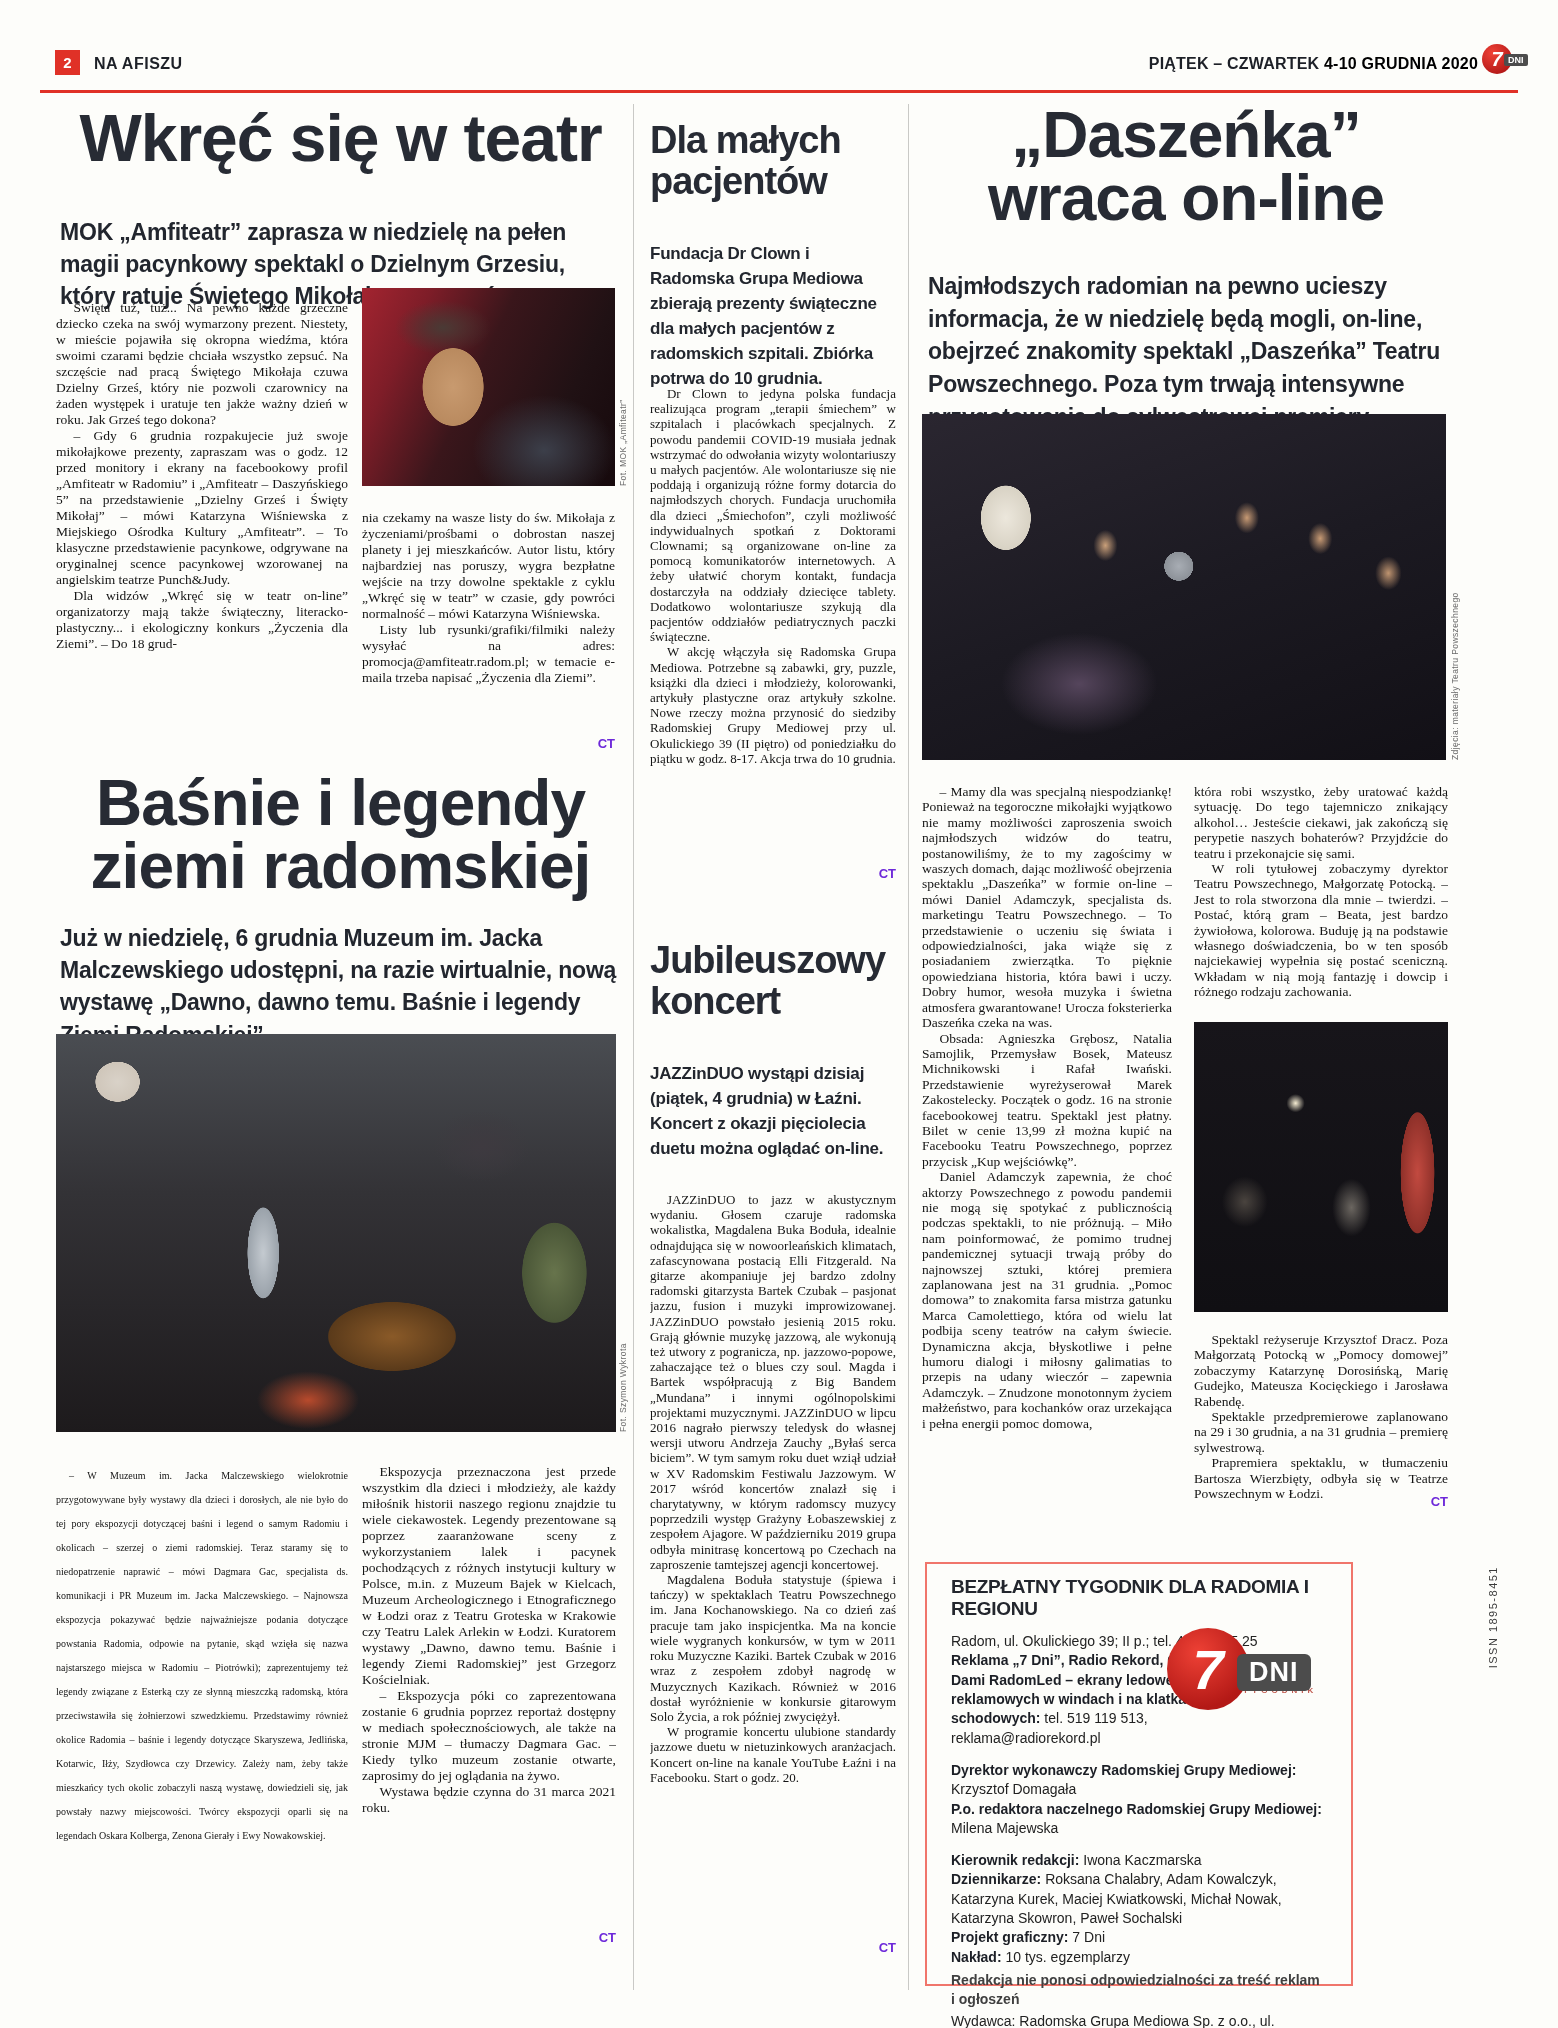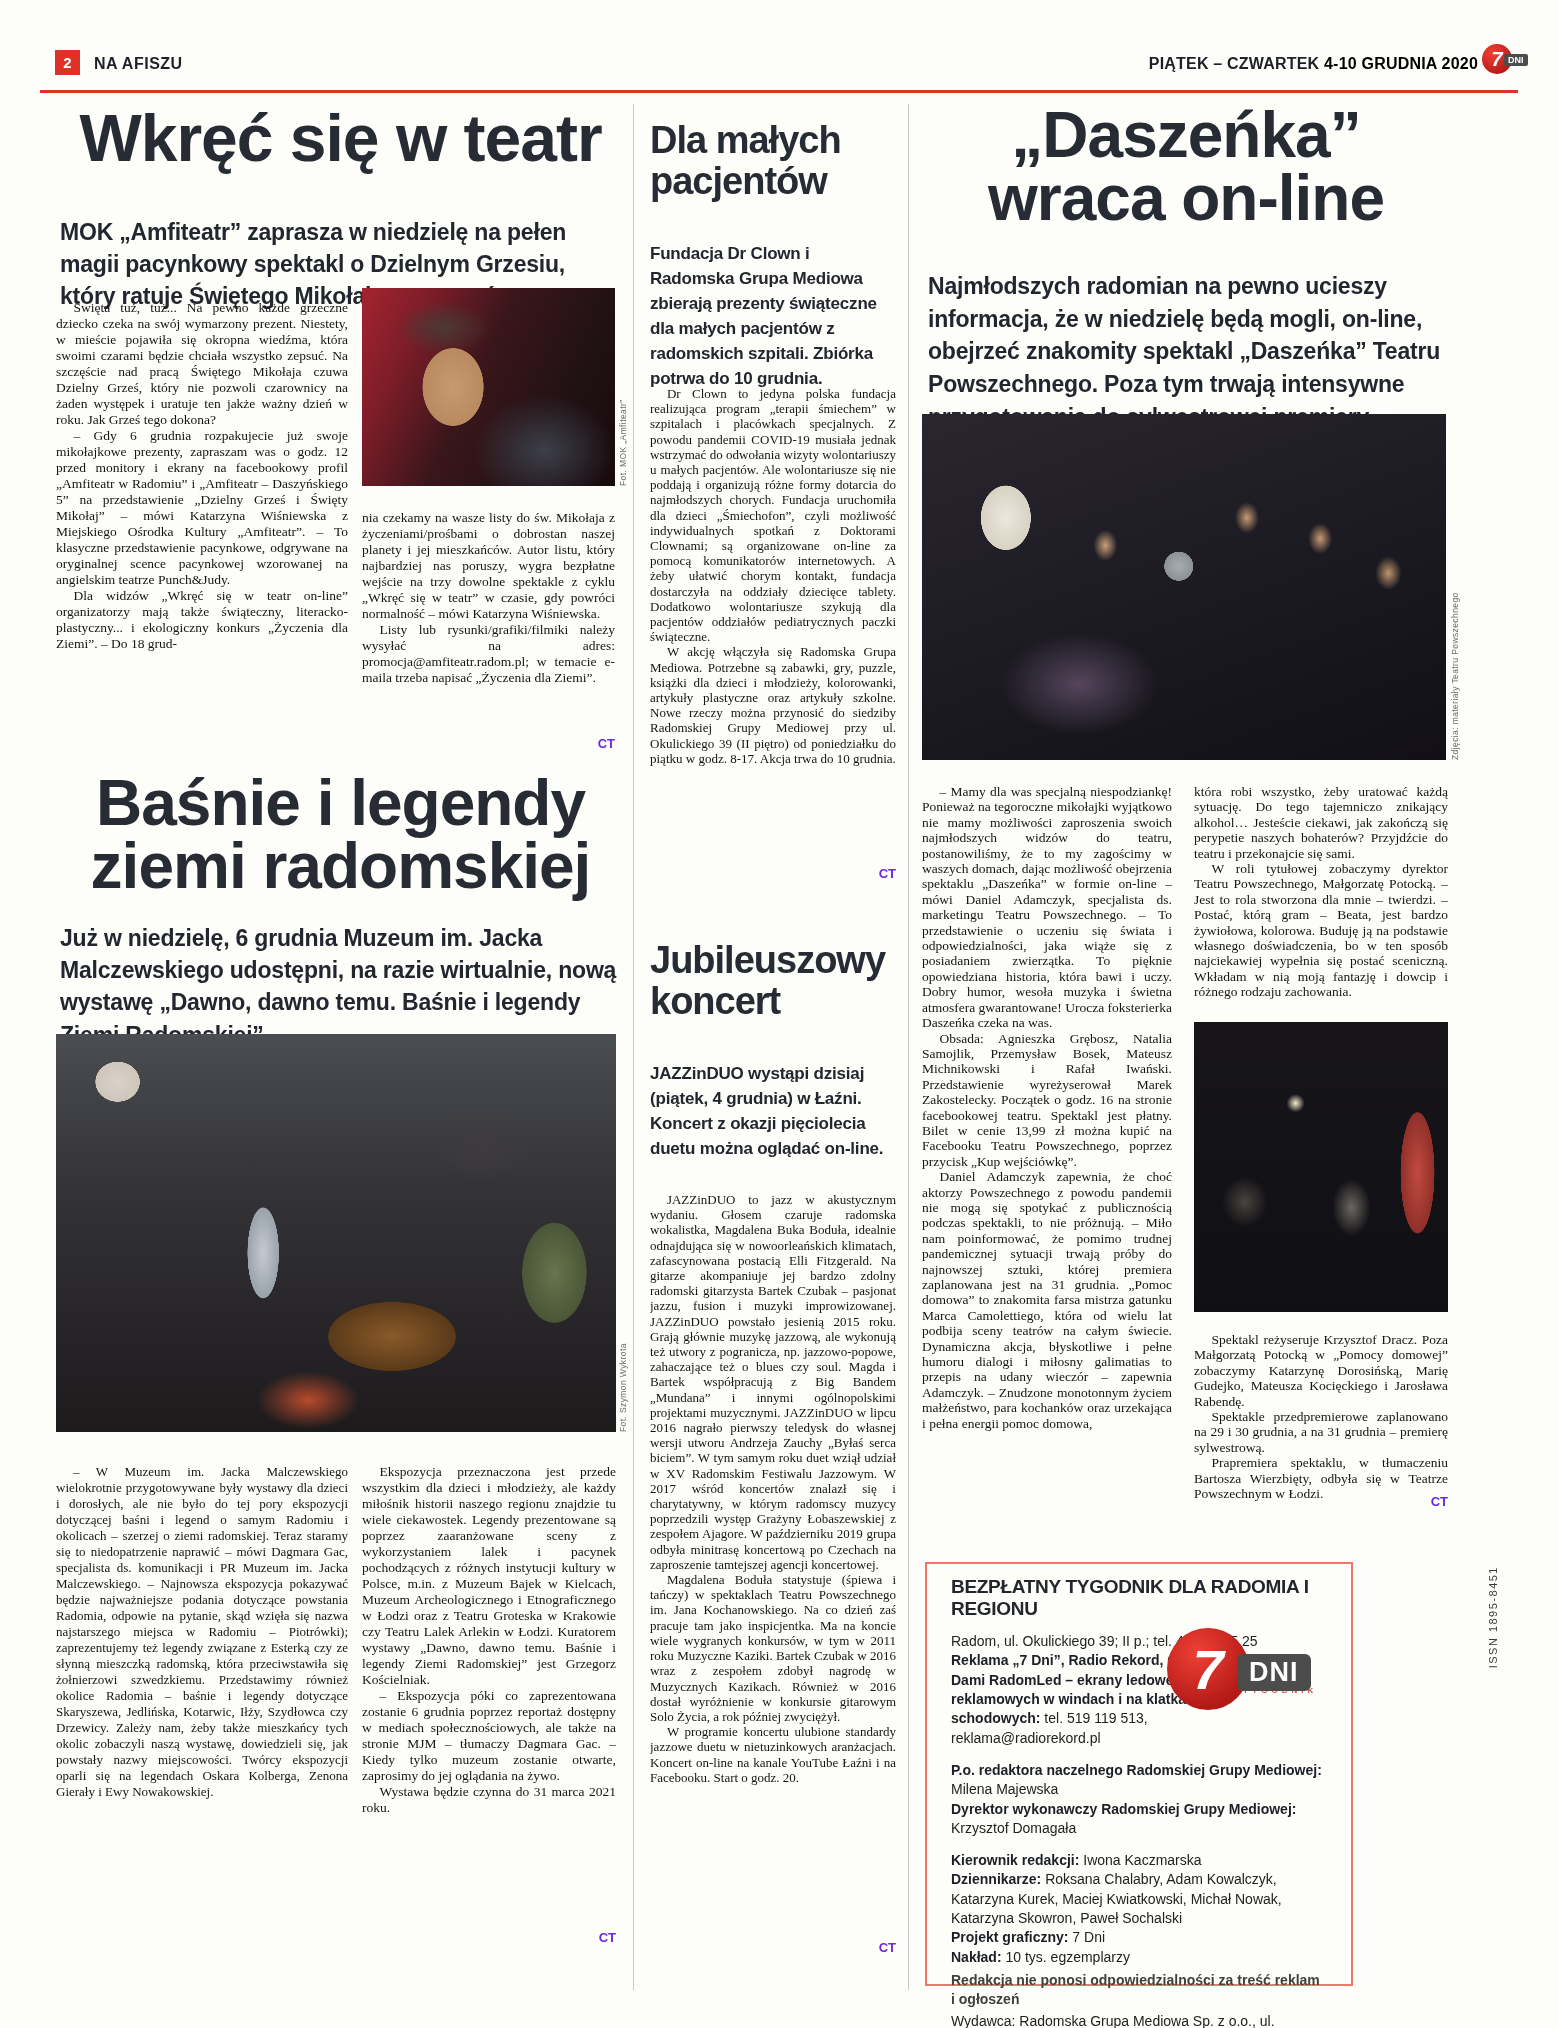--- a/index.html
+++ b/index.html
@@ -157,21 +157,21 @@
   <div class="cols cont" style="left:362px; top:498px; width:253px; height:232px; font-size:13.5px; line-height:16px;">
       <p>nia czekamy na wasze listy do św. Mikołaja z życzeniami/prośbami o dobrostan naszej planety i jej mieszkańców. Autor listu, który najbardziej nas poruszy, wygra bezpłatne wejście na trzy dowolne spektakle z cyklu „Wkręć się w teatr” w czasie, gdy powróci normalność – mówi Katarzyna Wiśniewska.</p>
       <p>Listy lub rysunki/grafiki/filmiki należy wysyłać na adres: promocja@amfiteatr.radom.pl; w temacie e-maila trzeba napisać „Życzenia dla Ziemi”.</p>
     </div>
   <div class="byline" style="left:362px; top:736px; width:253px;">CT</div>
 
   <div class="headline" style="left:58px; top:772px; width:565px; font-size:64px;">Baśnie i legendy ziemi radomskiej</div>
   <div class="lead" style="left:60px; top:922px; width:560px; font-size:23px; line-height:1.4;">Już w niedzielę, 6 grudnia Muzeum im. Jacka Malczewskiego udostępni, na razie wirtualnie, nową wystawę „Dawno, dawno temu. Baśnie i legendy Ziemi Radomskiej”.</div>
   <div class="photo" id="photo-museum" style="left:56px; top:1034px; width:560px; height:398px;"></div>
   <div class="photo-credit" style="left:618px; top:1238px; height:194px;">Fot. Szymon Wykrota</div>
-  <div class="cols" style="left:56px; top:1452px; width:292px; height:540px; font-size:13px; line-height:16px;">
+  <div class="cols" style="left:56px; top:1452px; width:292px; height:540px; font-size:10px; line-height:24px;">
       <p>– W Muzeum im. Jacka Malczewskiego wielokrotnie przygotowywane były wystawy dla dzieci i dorosłych, ale nie było do tej pory ekspozycji dotyczącej baśni i legend o samym Radomiu i okolicach – szerzej o ziemi radomskiej. Teraz staramy się to niedopatrzenie naprawić – mówi Dagmara Gac, specjalista ds. komunikacji i PR Muzeum im. Jacka Malczewskiego. – Najnowsza ekspozycja pokazywać będzie najważniejsze podania dotyczące powstania Radomia, odpowie na pytanie, skąd wzięła się nazwa najstarszego miejsca w Radomiu – Piotrówki); zaprezentujemy też legendy związane z Esterką czy ze słynną mieszczką radomską, która przeciwstawiła się żołnierzowi szwedzkiemu. Przedstawimy również okolice Radomia – baśnie i legendy dotyczące Skaryszewa, Jedlińska, Kotarwic, Iłży, Szydłowca czy Drzewicy. Zależy nam, żeby także mieszkańcy tych okolic zobaczyli naszą wystawę, dowiedzieli się, jak powstały nazwy miejscowości. Twórcy ekspozycji oparli się na legendach Oskara Kolberga, Zenona Gierały i Ewy Nowakowskiej.</p>
     </div>
   <div class="cols" style="left:362px; top:1452px; width:254px; height:478px; font-size:13.5px; line-height:16px;">
       <p>Ekspozycja przeznaczona jest przede wszystkim dla dzieci i młodzieży, ale każdy miłośnik historii naszego regionu znajdzie tu wiele ciekawostek. Legendy prezentowane są poprzez zaaranżowane sceny z wykorzystaniem lalek i pacynek pochodzących z różnych instytucji kultury w Polsce, m.in. z Muzeum Bajek w Kielcach, Muzeum Archeologicznego i Etnograficznego w Łodzi oraz z Teatru Groteska w Krakowie czy Teatru Lalek Arlekin w Łodzi. Kuratorem wystawy „Dawno, dawno temu. Baśnie i legendy Ziemi Radomskiej” jest Grzegorz Kościelniak.</p>
       <p>– Ekspozycja póki co zaprezentowana zostanie 6 grudnia poprzez reportaż dostępny w mediach społecznościowych, ale także na stronie MJM – tłumaczy Dagmara Gac. – Kiedy tylko muzeum zostanie otwarte, zaprosimy do jej oglądania na żywo.</p>
       <p>Wystawa będzie czynna do 31 marca 2021 roku.</p>
     </div>
   <div class="byline" style="left:362px; top:1930px; width:254px;">CT</div>
 
   <div class="headline headline-left" style="left:650px; top:120px; width:245px; font-size:38px; line-height:1.08;">Dla małych pacjentów</div>
@@ -212,22 +212,22 @@
     </div>
   <div class="byline" style="left:1194px; top:1494px; width:254px;">CT</div>
 
   <div class="infobox">
     <div class="ib-title">BEZPŁATNY TYGODNIK DLA RADOMIA I REGIONU</div>
     <div class="ib-contact">
       <p>Radom, ul. Okulickiego 39; II p.; tel. 48 360 25 25</p>
       <p><b>Reklama „7 Dni”, Radio Rekord, CoZaDzień.pl, TV Dami RadomLed – ekrany ledowe, 875 tablic reklamowych w windach i na klatkach schodowych:</b><span> tel. 519 119 513, reklama@radiorekord.pl</span></p>
     </div>
     <div class="gap"></div>
+    <p><b>Dyrektor wykonawczy Radomskiej Grupy Mediowej:</b><span> Krzysztof Domagała</span></p>
     <p><b>P.o. redaktora naczelnego Radomskiej Grupy Mediowej:</b><span> Milena Majewska</span></p>
-    <p><b>Dyrektor wykonawczy Radomskiej Grupy Mediowej:</b><span> Krzysztof Domagała</span></p>
     <div class="gap"></div>
     <p><b>Kierownik redakcji:</b><span> Iwona Kaczmarska</span></p>
     <p><b>Dziennikarze:</b><span> Roksana Chalabry, Adam Kowalczyk, Katarzyna Kurek, Maciej Kwiatkowski, Michał Nowak, Katarzyna Skowron, Paweł Sochalski</span></p>
     <p><b>Projekt graficzny:</b><span> 7 Dni</span></p>
     <p><b>Nakład:</b><span> 10 tys. egzemplarzy</span></p>
     <p class="ib-red">Redakcja nie ponosi odpowiedzialności za treść reklam i ogłoszeń</p>
     <p>Wydawca: Radomska Grupa Mediowa Sp. z o.o., ul. Okulickiego 39, 26–600 Radom</p>
     <p>Druk: PRINT PACK GROUP Sp. z o.o.; Kamień, ul. Radomska 2, 26-800 Białobrzegi</p>
     <div class="logo-big">
       <div class="circle">7</div>

